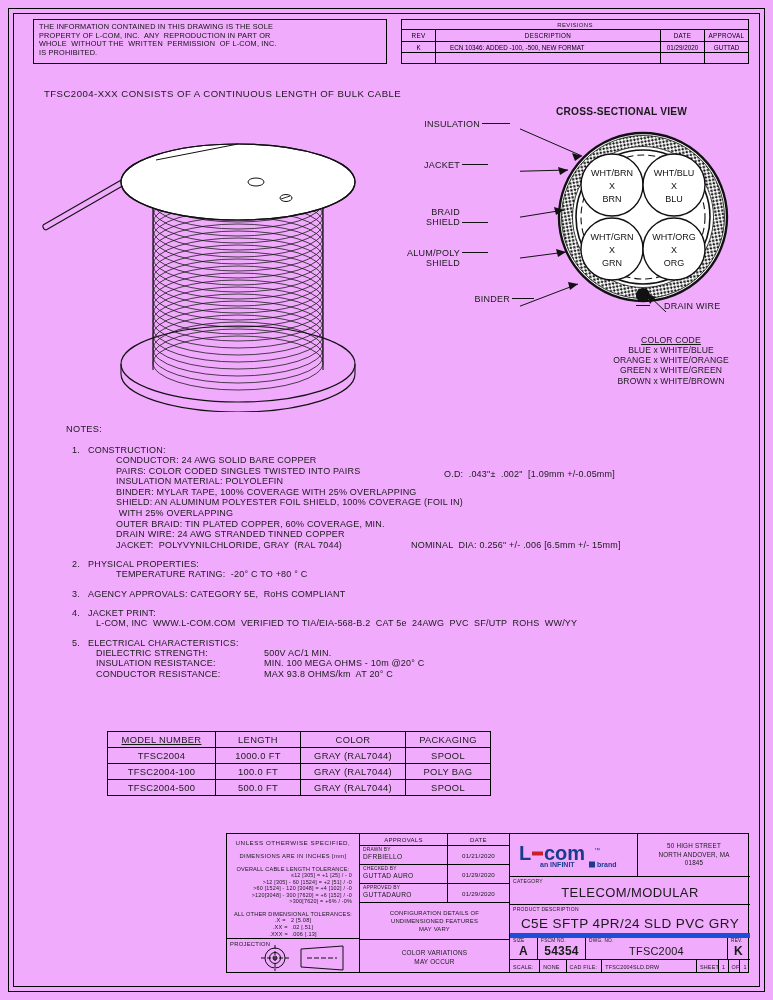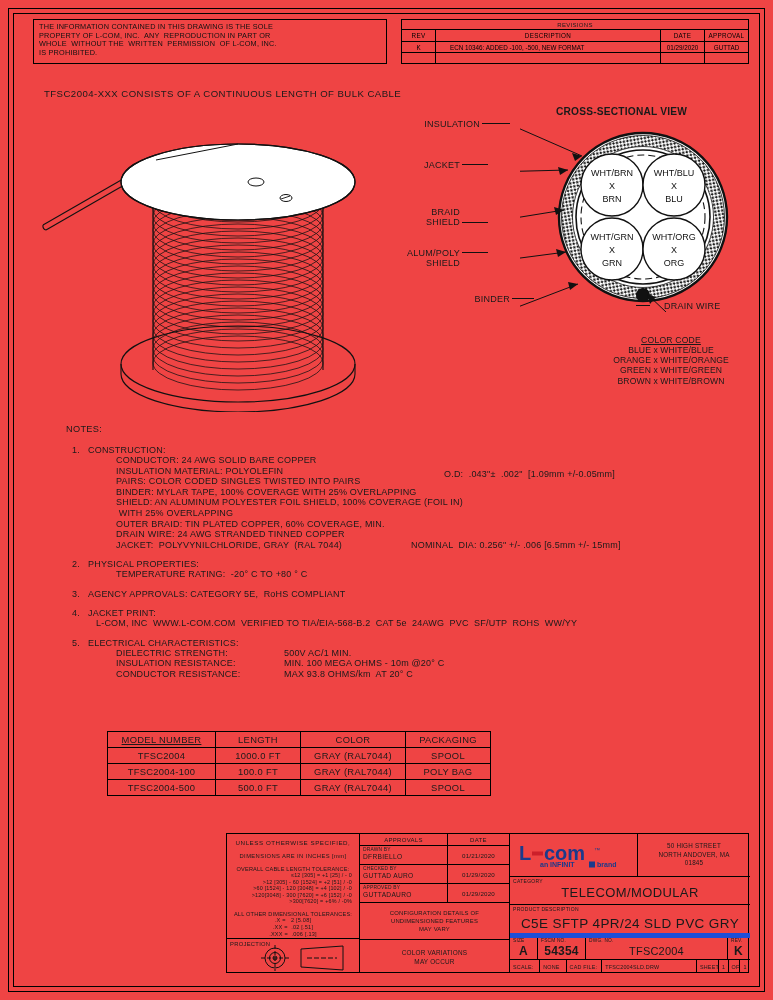--- a/index.html
+++ b/index.html
@@ -5,21 +5,21 @@
   * { box-sizing: border-box; }
   html, body {
     margin: 0; padding: 0;
     background: #ffffff;
     font-family: "Liberation Sans", sans-serif;
   }
   #sheet {
     position: relative;
     width: 773px;
     height: 1000px;
-    background: #ef4444;
+    background: #f0abfc;
     overflow: hidden;
   }
   .frame {
     position: absolute;
     left: 8px; top: 8px;
     width: 757px; height: 984px;
     border: 1.5px solid #000;
   }
   .frame2 {
     position: absolute;
@@ -79,21 +79,21 @@
 
   
   #notes { left: 66px; top: 424px; width: 620px; }
   .n-hdr { font-size: 9.2px; letter-spacing:.3px; margin-bottom: 11px; }
   .n-item { position: relative; font-size: 9px; letter-spacing:.2px; margin-bottom: 7px; }
   .n-num { position:absolute; left: 6px; top: 0; }
   .n-body { margin-left: 22px; }
   .n-ttl { display:block; }
   .n-sub { display:block; margin-left: 28px; line-height: 10.6px; position: relative;}
   .side-note { position: absolute; font-size: 9px; letter-spacing:.2px; white-space: pre;}
-  .e-row { display:flex; margin-left: 28px; line-height: 10.6px;}
+  .e-row { display:flex; margin-left: 8px; line-height: 10.6px;}
   .e-k { width: 168px; }
 
   
   #model-table { left: 107px; top: 731px; border-collapse: collapse; }
   #model-table td, #model-table th {
     border: 1px solid #000;
     font-size: 9.4px; font-weight: normal;
     text-align: center; letter-spacing:.3px; color:#1a1a1a;
     height: 16px; padding: 0 4px;
   }
@@ -331,22 +331,22 @@
   </div>
 
   <div class="abs" id="notes">
     <div class="n-hdr txt">NOTES:</div>
 
     <div class="n-item" style="margin-bottom:9px;">
       <span class="n-num txt">1.</span>
       <div class="n-body">
         <span class="n-ttl txt">CONSTRUCTION:</span>
         <span class="n-sub txt">CONDUCTOR: 24 AWG SOLID BARE COPPER</span>
+        <span class="n-sub txt">PAIRS: COLOR CODED SINGLES TWISTED INTO PAIRS</span>
         <span class="n-sub txt">INSULATION MATERIAL: POLYOLEFIN</span>
-        <span class="n-sub txt">PAIRS: COLOR CODED SINGLES TWISTED INTO PAIRS</span>
         <span class="n-sub txt">BINDER: MYLAR TAPE, 100% COVERAGE WITH 25% OVERLAPPING</span>
         <span class="n-sub txt">SHIELD: AN ALUMINUM POLYESTER FOIL SHIELD, 100% COVERAGE (FOIL IN)</span>
         <span class="n-sub txt"> WITH 25% OVERLAPPING</span>
         <span class="n-sub txt">OUTER BRAID: TIN PLATED COPPER, 60% COVERAGE, MIN.</span>
         <span class="n-sub txt">DRAIN WIRE: 24 AWG STRANDED TINNED COPPER</span>
         <span class="n-sub txt">JACKET:  POLYVYNILCHLORIDE, GRAY  (RAL 7044)</span>
       </div>
       <span class="side-note txt" style="top:24px; left:378px;">O.D:  .043"±  .002"  [1.09mm +/-0.05mm]</span>
       <span class="side-note txt" style="top:95px; left:345px;">NOMINAL  DIA: 0.256" +/- .006 [6.5mm +/- 15mm]</span>
     </div>

